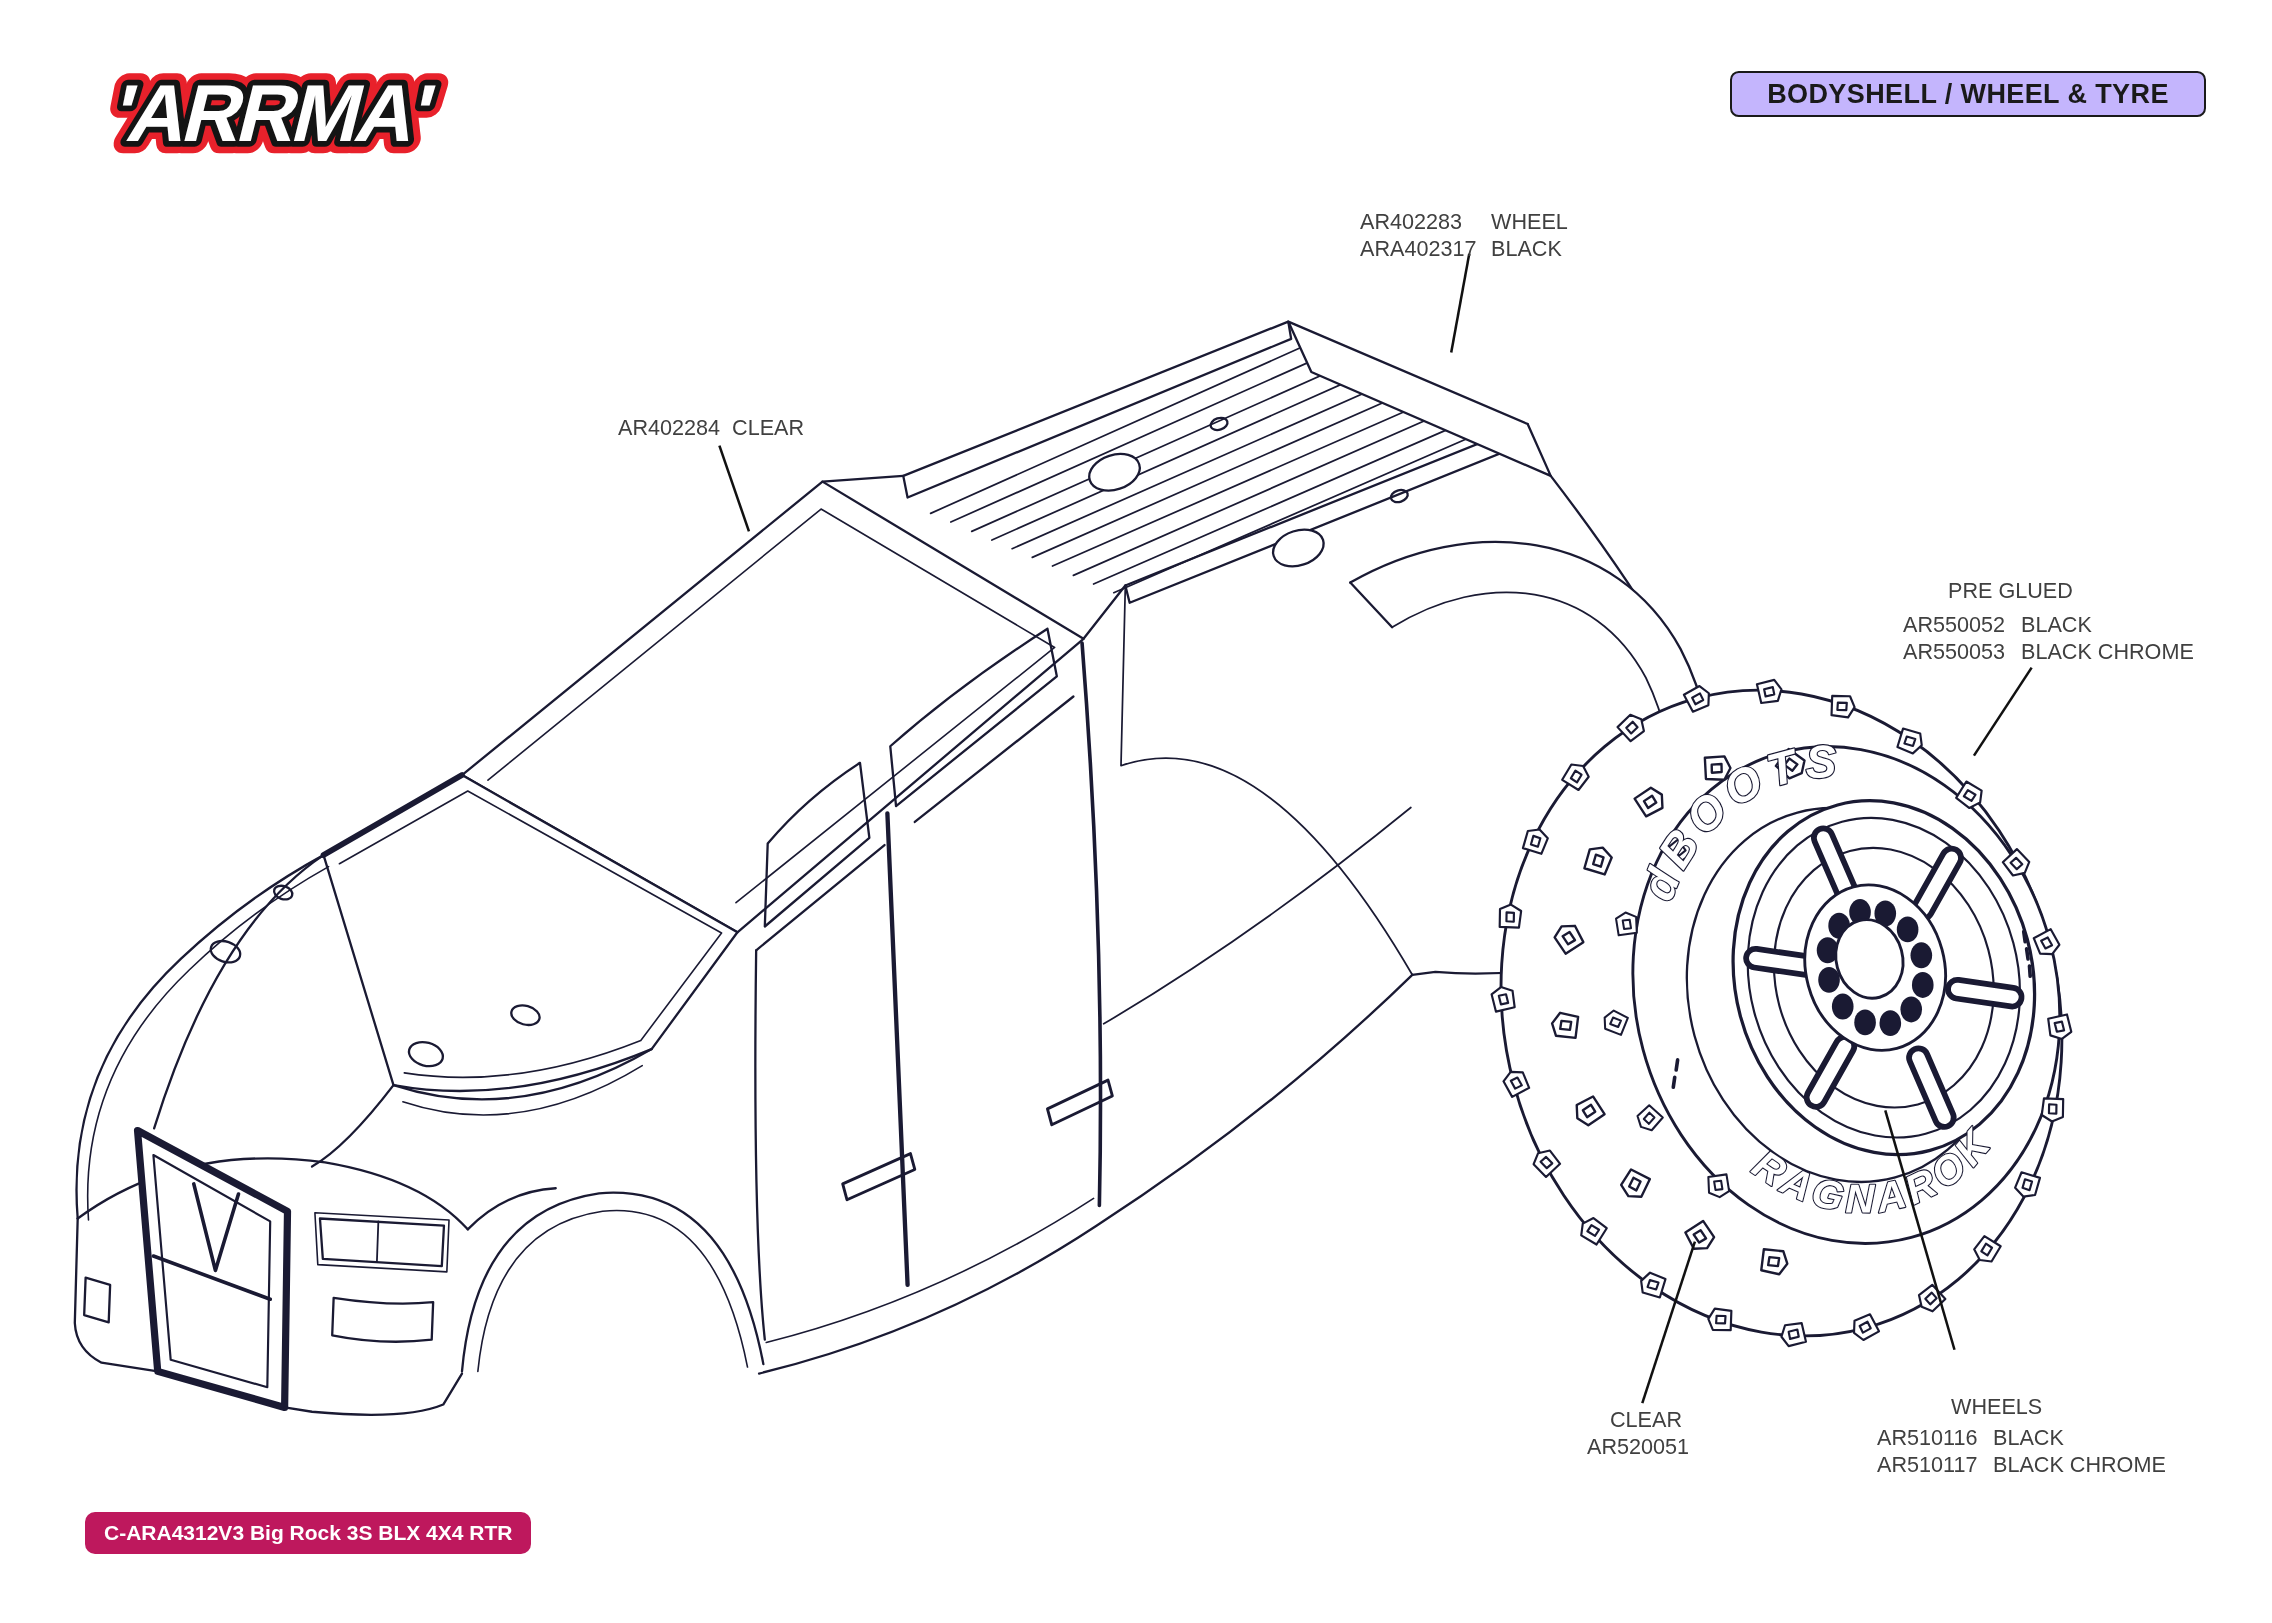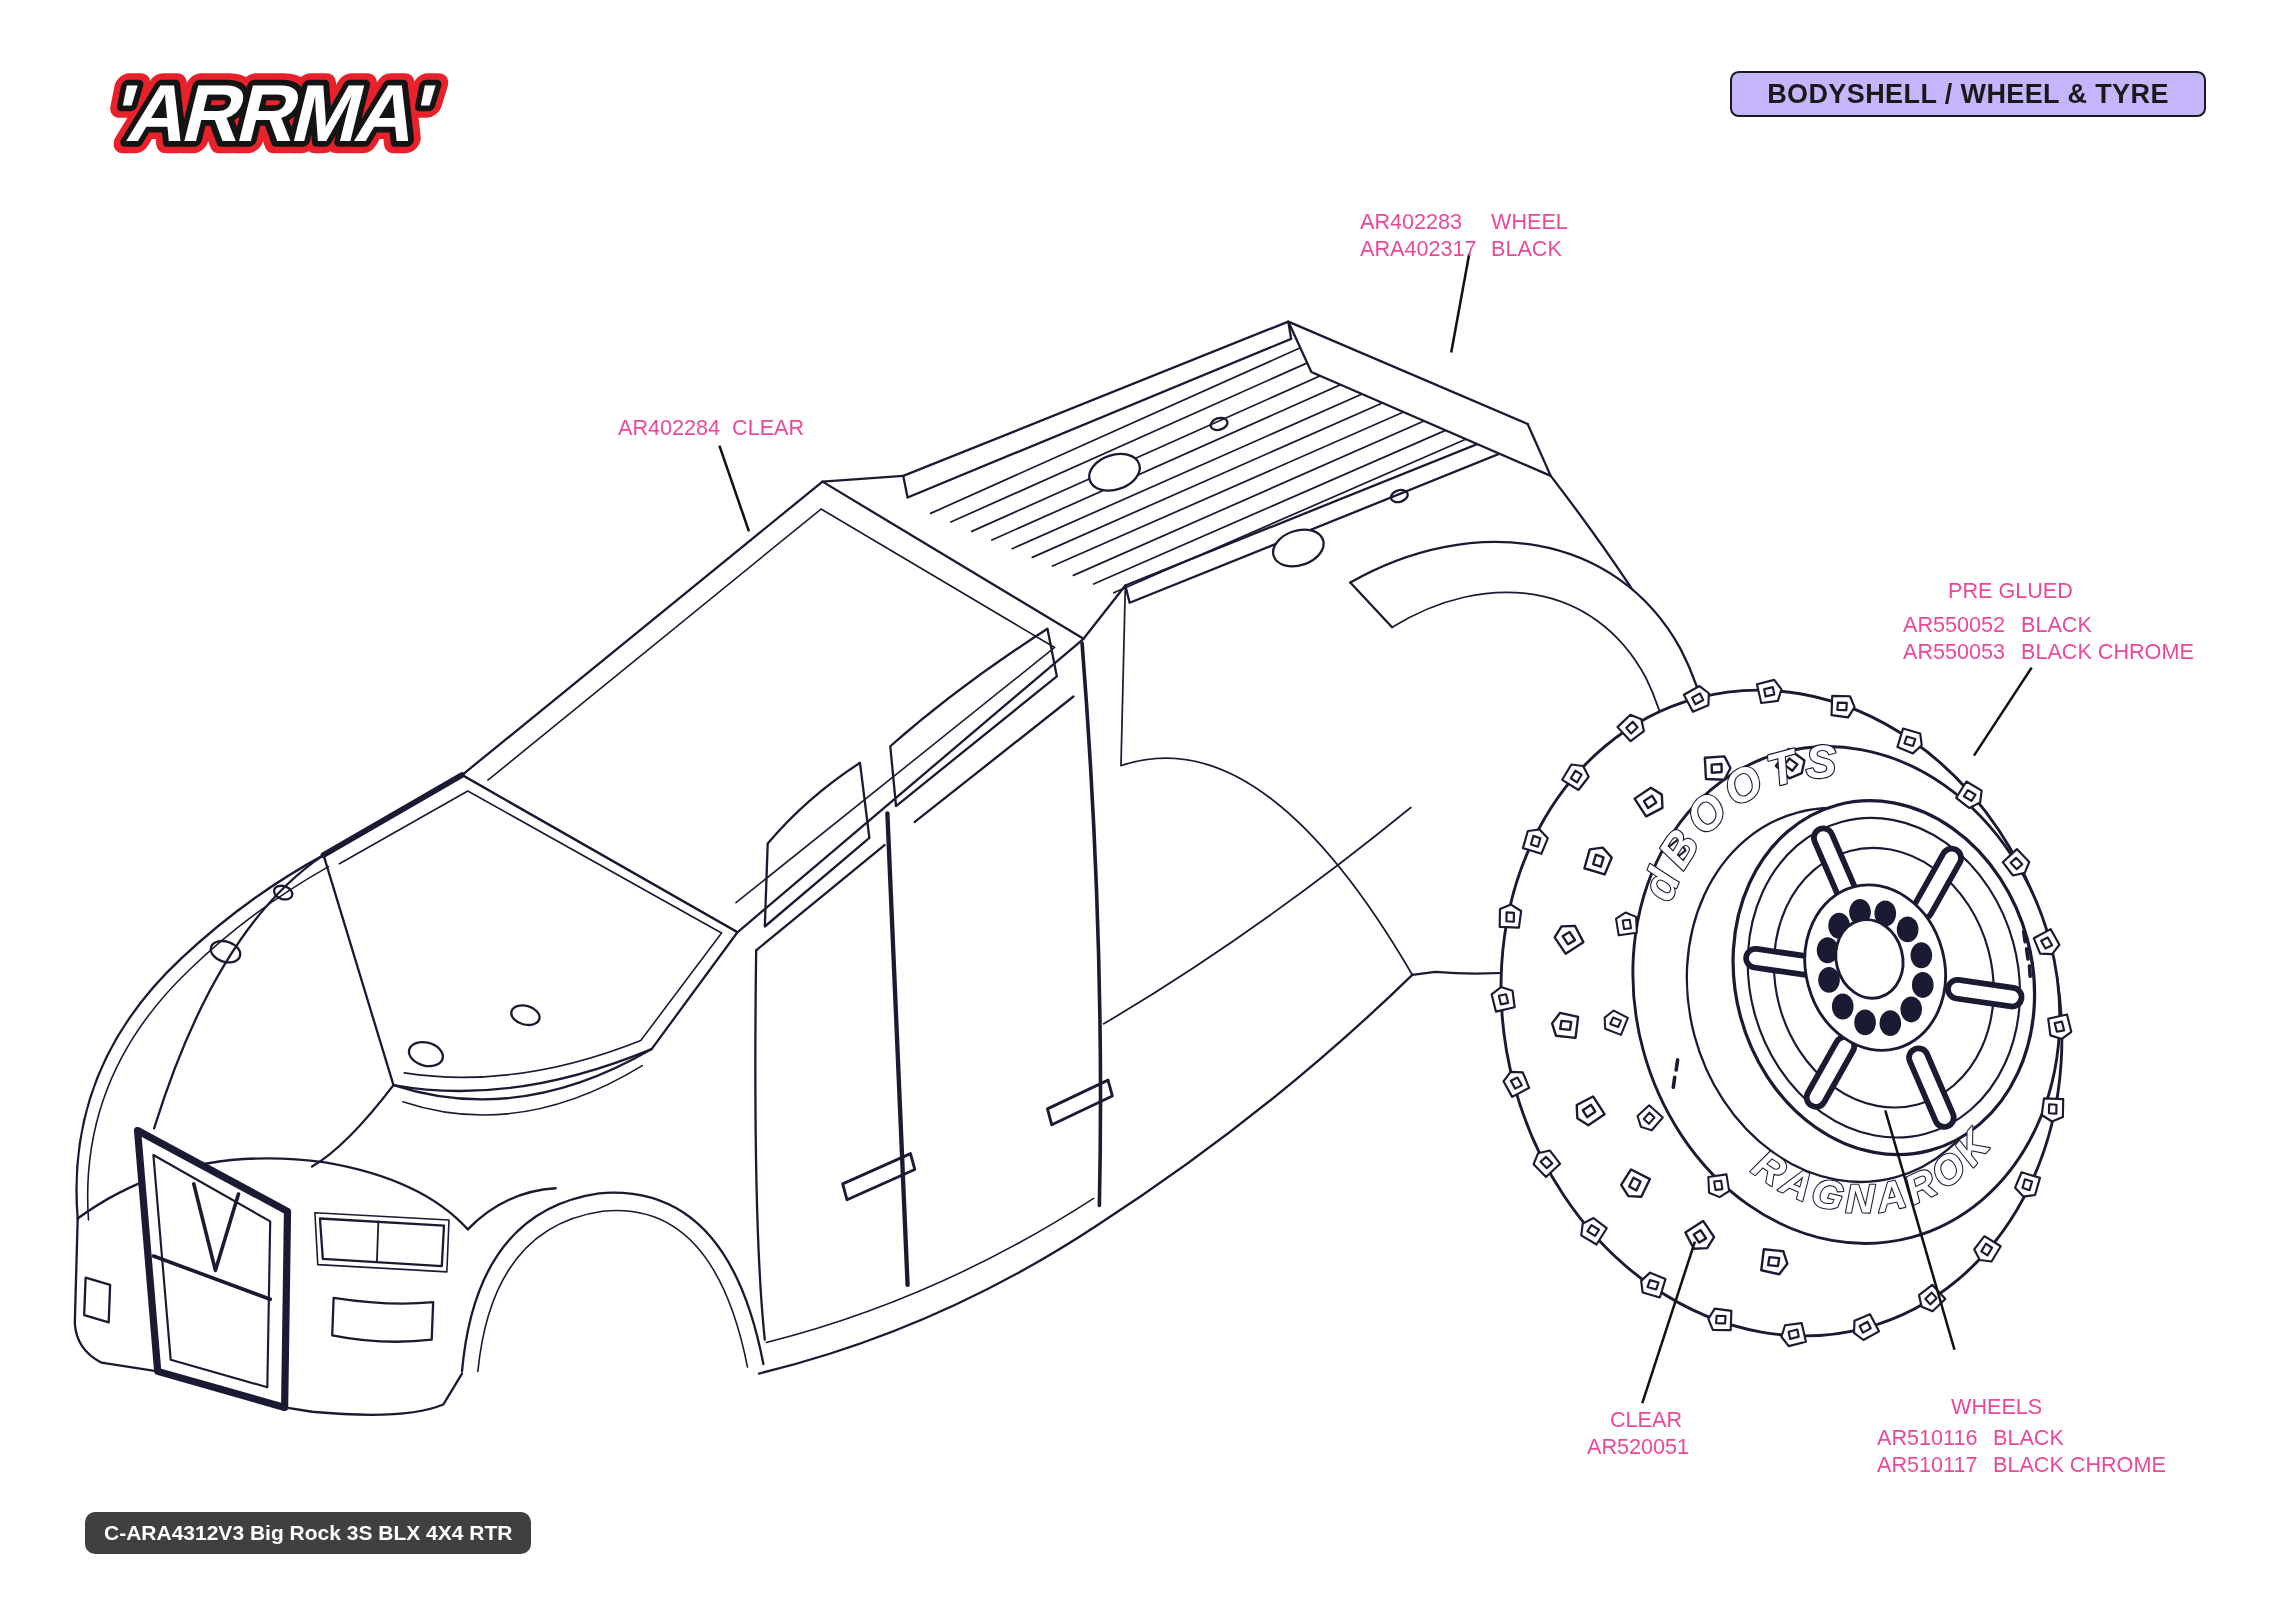--- a/index.html
+++ b/index.html
@@ -10,37 +10,37 @@
   .abs{position:absolute;}
   
   #title-box{
     left:1730px;top:71px;width:472px;height:42px;
     border:2.2px solid #1a1a1a;border-radius:8.7px;
     display:flex;align-items:center;justify-content:center;
     font-weight:bold;font-size:27px;color:#1a1a1a;letter-spacing:0.4px;
     background:#c4b5fd;
   }
   
-  .plabel{color:#ec4899;font-size:21.6px;line-height:27px;white-space:nowrap;}
+  .plabel{color:#404040;font-size:21.6px;line-height:27px;white-space:nowrap;}
   .prow{display:flex;}
   .phead{display:block;}
   #label-bodyshell .pn{display:inline-block;width:101px;text-align:right;}
   #label-bodyshell .pc{margin-left:30px;}
   #label-window .pc{margin-left:12px;}
   #label-tires .pn{display:inline-block;width:89px;}
   #label-tires .pc{margin-left:29px;}
   #label-tires .phead{margin-left:45px;margin-bottom:7.2px;}
   #label-wheels .pn{display:inline-block;width:87px;}
   #label-wheels .pc{margin-left:29px;}
   #label-wheels .phead{margin-left:74px;margin-bottom:3.6px;margin-top:33px;}
   #label-tire .phead{margin-left:23px;}
   
   #model-badge{
     left:85px;top:1512px;height:42px;padding:0 19px;
-    background:#404040;border-radius:10px;
+    background:#be185d;border-radius:10px;
     display:flex;align-items:center;
     color:#ffffff;font-weight:bold;font-size:21px;white-space:nowrap;justify-content:flex-end;
   }
   svg{position:absolute;left:0;top:0;}
   text{font-family:"Liberation Sans", sans-serif;}
 </style>
 </head>
 <body>
 
 <svg width="2273" height="1623" viewBox="0 0 3151 2251">

